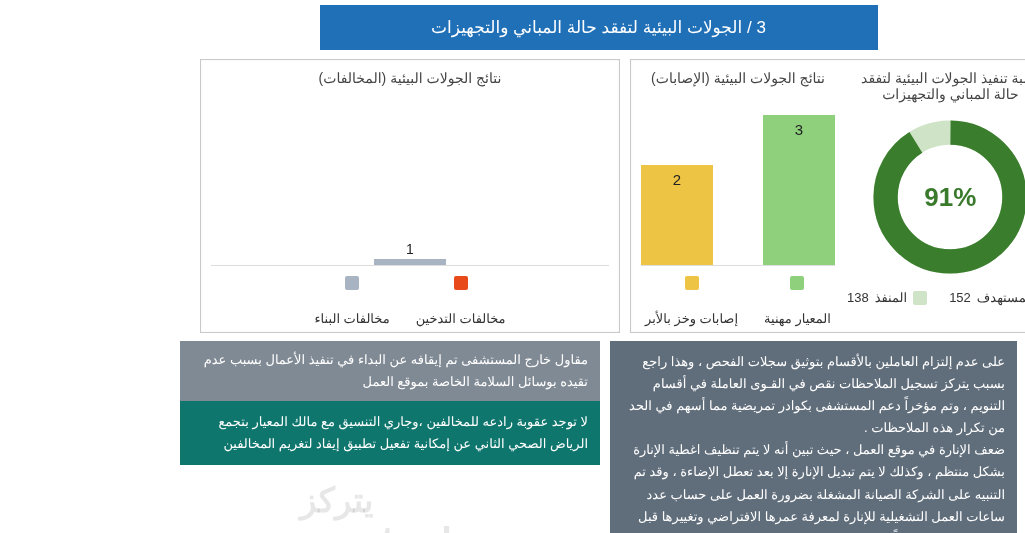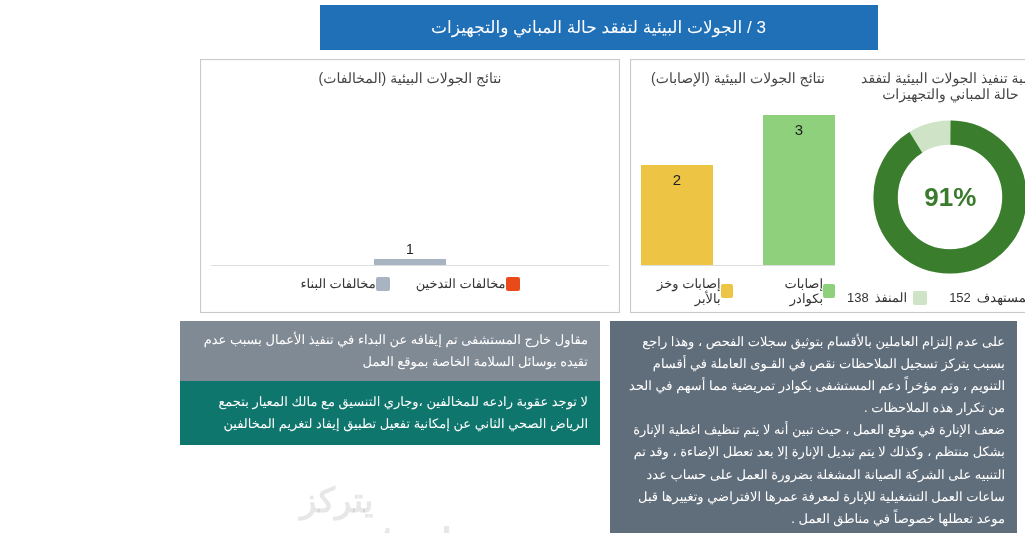--- a/index.html
+++ b/index.html
@@ -95,21 +95,21 @@
     position: absolute;
     top: -18px;
     font-size: 14px;
     color: #222;
     width:100%; text-align:center;
   }
   .bar-legend {
     display:flex; justify-content:center; gap:26px;
     font-size: 13px; color:#333;
   }
-  .bar-legend .item { display:flex; align-items:center; gap:0; }
+  .bar-legend .item { display:flex; align-items:center; gap:21px;flex-direction:column; }
 
   
   .info-row { display:flex; gap:10px; padding: 8px 8px 0 8px; flex-direction: row-reverse; }
   .info-box {
     color: #fff;
     font-size: 13px;
     line-height: 1.7;
     padding: 10px 12px;
     text-align: right;
   }
@@ -200,21 +200,21 @@
               </div>
               <div class="bar-col">
                 <div class="bar" style="height:100px; background:#edc443;">
                   <span class="bar-label">2</span>
                 </div>
               </div>
             </div>
             <div class="bar-legend">
               <span class="item">
                 <span class="swatch" style="background:#8fd07d"></span>
-                <span>إصابات بكوادر</span>
+                <span>المعيار مهنية</span>
               </span>
               <span class="item">
                 <span class="swatch" style="background:#edc443"></span>
                 <span>إصابات وخز بالأبر</span>
               </span>
             </div>
           </div>
         </div>
       </div>
     </div>

